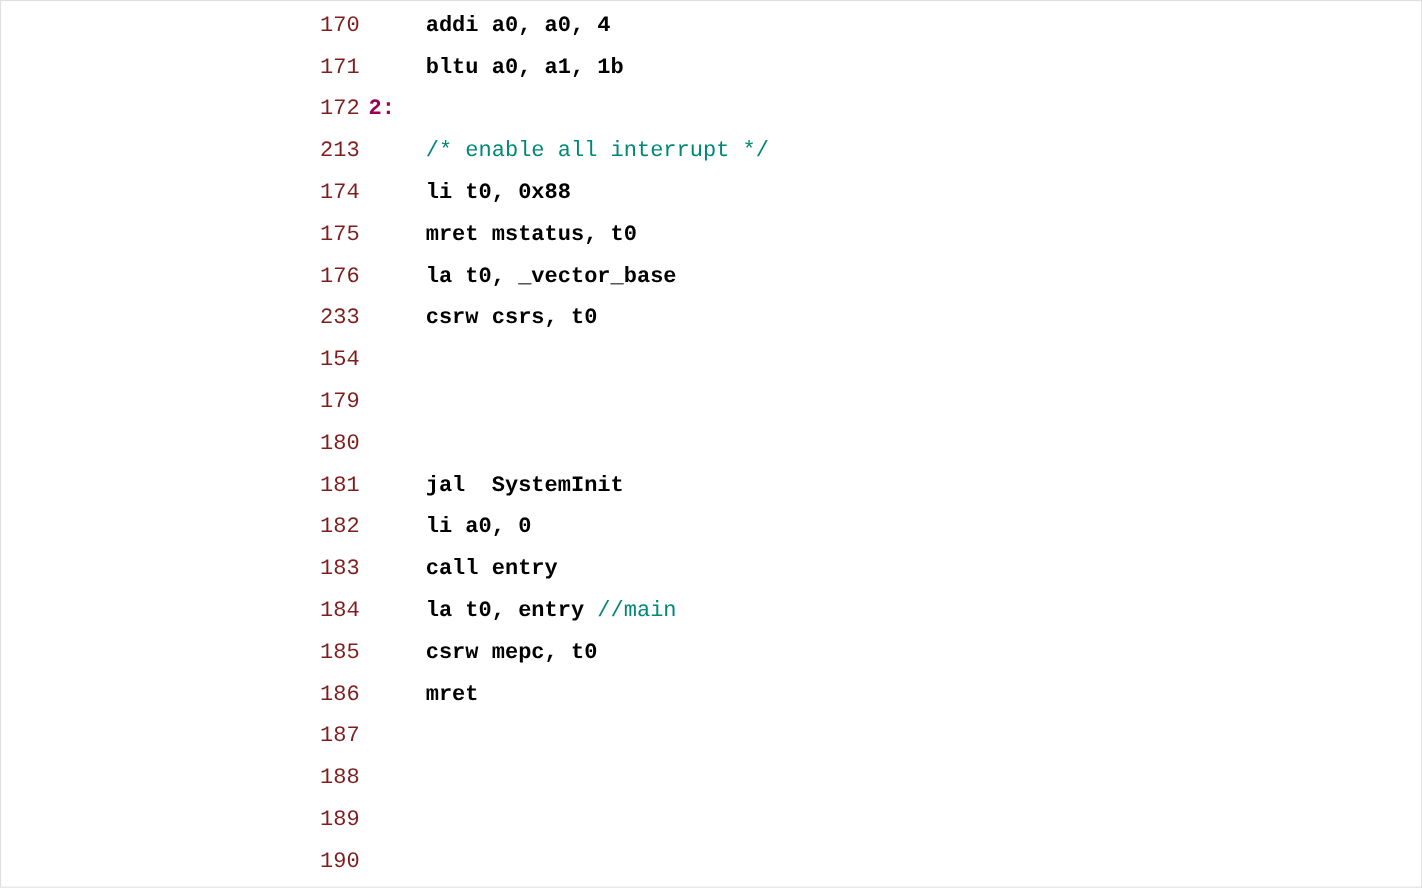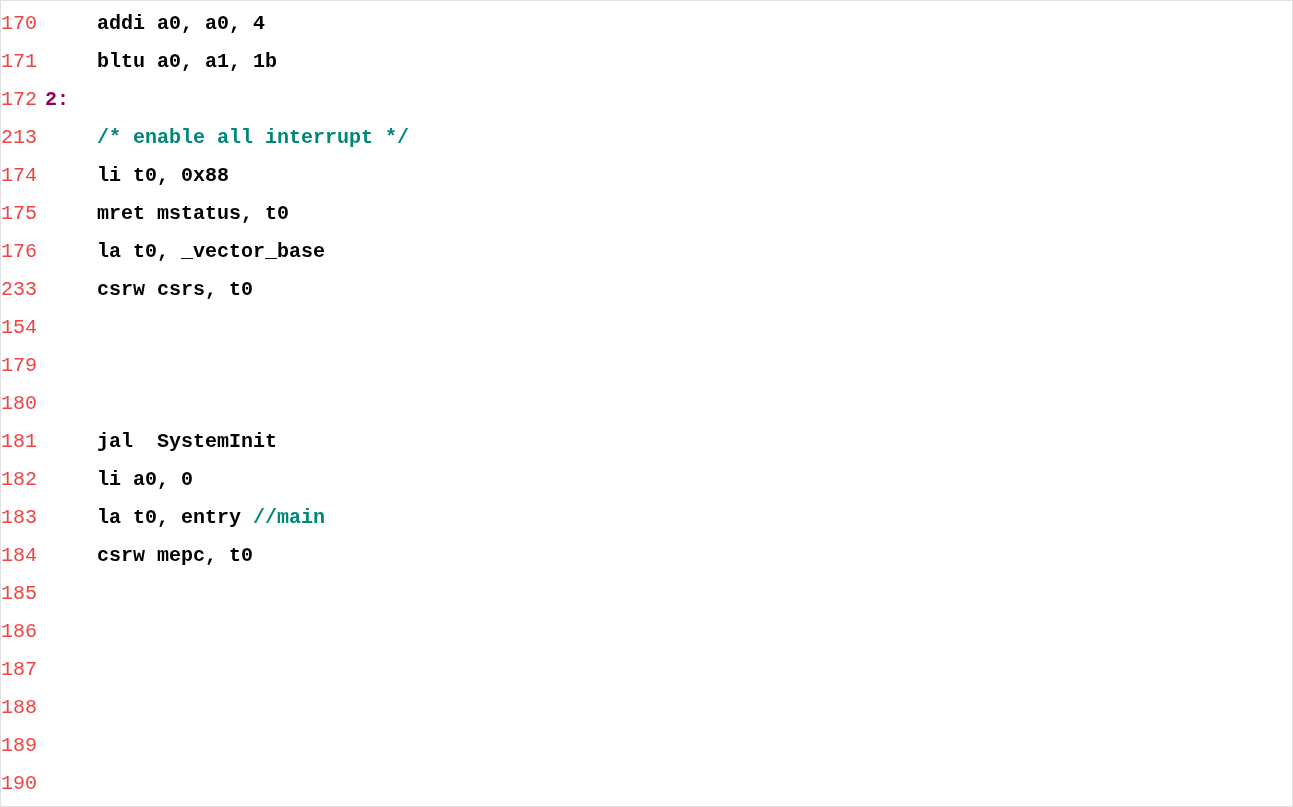--- a/index.html
+++ b/index.html
@@ -18,21 +18,22 @@
       height: 807px;
       overflow: hidden;
     }
     .editor {
       display: flex;
       padding-top: 4px;
     }
     .gutter {
       text-align: right;
       padding-right: 8px;
-      color: #ef4444;
+      padding-left: 290px;
+      color: #7f1d1d;
       user-select: none;
       font-weight: normal;
     }
     .gutter div {
       height: 38px;
     }
     .code {
       flex: 1;
       color: #000000;
       font-weight: bold;
@@ -40,21 +41,21 @@
     .code div {
       height: 38px;
       white-space: pre;
     }
     .label {
       color: #990055;
       font-weight: bold;
     }
     .comment {
       color: #008877;
-      font-weight: bold;
+      font-weight: normal;
     }
     .indent {
       display: inline-block;
       width: 52px;
     }
   </style>
 </head>
 <body>
 
 <div class="editor">
@@ -88,18 +89,20 @@
       <div><span class="indent"></span><span class="comment">/* enable all interrupt */</span></div>
       <div><span class="indent"></span><span>li t0, 0x88</span></div>
       <div><span class="indent"></span><span>mret mstatus, t0</span></div>
       <div><span class="indent"></span><span>la t0, _vector_base</span></div>
       <div><span class="indent"></span><span>csrw csrs, t0</span></div>
       <div>&nbsp;</div>
       <div>&nbsp;</div>
       <div>&nbsp;</div>
       <div><span class="indent"></span><span>jal  SystemInit</span></div>
       <div><span class="indent"></span><span>li a0, 0</span></div>
+      <div><span class="indent"></span><span>call entry</span></div>
       <div><span class="indent"></span><span>la t0, entry </span><span class="comment">//main</span></div>
       <div><span class="indent"></span><span>csrw mepc, t0</span></div>
+      <div><span class="indent"></span><span>mret</span></div>
       <div>&nbsp;</div>
       <div>&nbsp;</div>
     </div>
 </div>
 
 </body></html>

